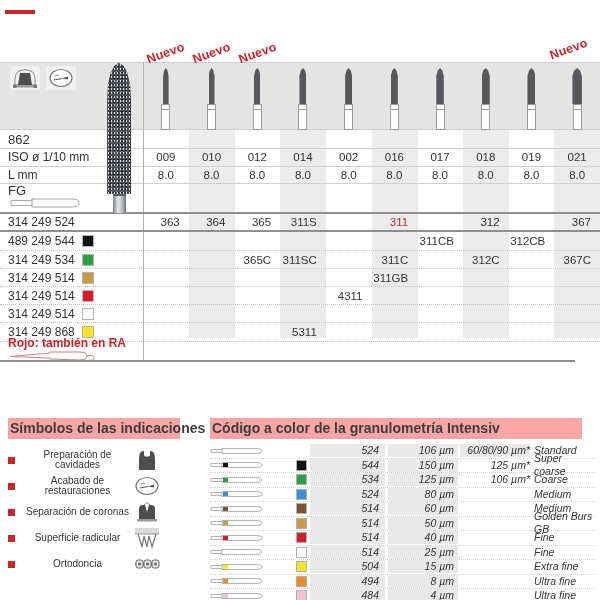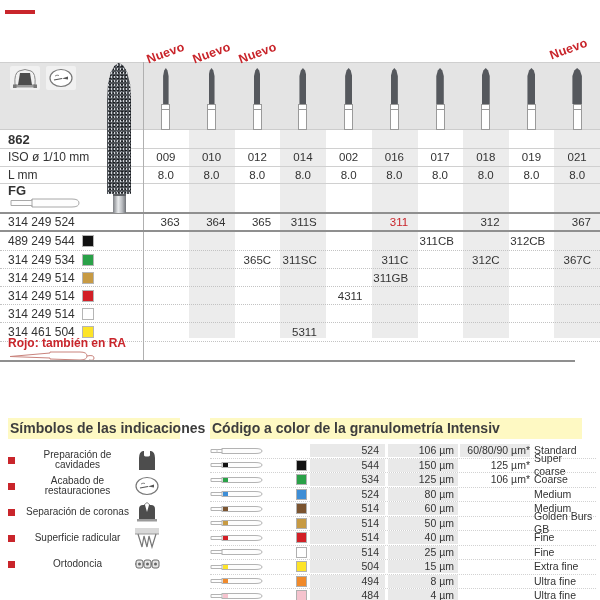--- a/index.html
+++ b/index.html
@@ -28,21 +28,21 @@
 
   .photo{position:absolute;left:107px;top:63px;width:24px;height:150px;z-index:3;display:flex;flex-direction:column;align-items:center;}
   .grit-body{width:24px;height:133px;clip-path:polygon(50% 0%,68% 2%,84% 7%,96% 16%,100% 28%,100% 100%,0% 100%,0% 28%,4% 16%,16% 7%,32% 2%);
     background:radial-gradient(rgba(235,238,242,.85) .7px,transparent 1px) 0 0/3px 4px,
                radial-gradient(rgba(18,20,24,.9) .8px,transparent 1.1px) 1px 2px/4px 3px,
                radial-gradient(rgba(155,162,172,.8) .7px,transparent 1px) 2px 1px/5px 5px,#4c5055;}
   .metal-shank{width:13px;height:17px;border-top:2px solid #5d6064;background:linear-gradient(90deg,#7d8085,#e8eaec 40%,#b9bcc0 70%,#6f7277);}
 
   .trow{position:absolute;left:0;width:600px;z-index:1;}
   .tlabel{position:absolute;left:8px;top:50%;transform:translateY(-50%);font-size:12px;color:#333;white-space:nowrap;}
-  .bold{font-weight:bold;font-size:13px;}
+  .bold{font-weight:normal;font-size:13px;}
   .cells{position:absolute;left:143px;top:0;bottom:0;width:457px;display:grid;grid-template-columns:repeat(10,1fr);}
   .cells .cell{display:flex;align-items:center;justify-content:flex-end;padding-right:9px;font-size:11.5px;color:#333;}
   .cells.center .cell{justify-content:center;padding-right:0;}
   .cells .cell.red{color:#c9252b;}
   .row-862{top:130px;height:18px;border-bottom:1px solid #d0d0d0;}
   .row-iso{top:148px;height:18px;border-bottom:1px solid #d0d0d0;}
   .row-l{top:166px;height:17px;border-bottom:1px solid #d0d0d0;}
   .row-fg{top:183px;height:29px;}
   .fg-shank{position:absolute;left:10px;top:13px;}
   .rule{position:absolute;left:0;width:600px;height:2px;background:#8f8f8f;z-index:2;}
@@ -50,33 +50,33 @@
   .crow{height:18px;text-decoration:underline;}
   .c0{top:213px}.c1{top:232px}.c2{top:250px}.c3{top:268px}.c4{top:286px}.c5{top:304px}.c6{top:322px}
   .c2,.c3,.c4,.c5,.c6{border-top:1px dotted #c3c3c3;}
   .c6{border-bottom:1px dotted #c3c3c3;}
   .sq{position:absolute;left:82px;top:3px;width:12px;height:12px;border:1px solid #b5b5b5;box-sizing:border-box;}
   .ra-note{position:absolute;left:8px;top:336px;color:#c9252b;font-weight:bold;font-size:12px;z-index:1;}
   .ra-shank{position:absolute;left:8px;top:347px;z-index:1;}
 
   
   .sym{position:absolute;left:8px;top:418px;width:180px;}
-  .panel-title{display:block;background:#fef9c3;color:#3d3d3d;font-weight:bold;font-size:14px;padding:2px 12px 3px 2px;white-space:nowrap;}
+  .panel-title{display:block;background:#fca5a5;color:#3d3d3d;font-weight:bold;font-size:14px;padding:2px 12px 3px 2px;white-space:nowrap;}
   .sym .panel-title{width:172px;box-sizing:border-box;}
   .sitems{margin-top:8px;}
   .sitem{height:26px;display:flex;align-items:center;width:152px;}
   .bullet{width:7px;height:7px;background:#c9252b;margin-right:6px;flex:none;}
   .slabel{font-size:10px;color:#333;flex:1;line-height:1.05;text-align:center;}
   .sicon{width:26px;height:24px;flex:none;display:flex;align-items:center;justify-content:center;}
 
   
   .grit{position:absolute;left:210px;top:418px;width:386px;}
   .grit .panel-title{width:372px;box-sizing:border-box;}
   .grows{margin-top:5px;}
-  .grow{height:14.5px;display:flex;align-items:center;border-bottom:1px dotted #d2d2d2;font-size:10.5px;box-sizing:border-box;}
+  .grow{height:14.5px;display:flex;align-items:center;border-bottom:1px dotted #d2d2d2;font-size:10.5px;box-sizing:border-box;font-style:italic;}
   .gshank{width:58px;flex:none;position:relative;height:10px;}
   .gband{position:absolute;left:13px;top:3px;width:5px;height:4px;}
   .gsq{width:11px;height:11px;flex:none;margin-left:28px;border:1px solid #b0b0b0;box-sizing:border-box;}
   .gsq.none{border:none;background:none!important;}
   .gcode{width:75px;margin-left:3px;background:#e9e9e9;text-align:right;padding-right:6px;box-sizing:border-box;flex:none;line-height:13px;}
   .ggrain{width:70px;margin-left:3px;background:#e9e9e9;text-align:right;padding-right:4px;box-sizing:border-box;flex:none;line-height:13px;}
   .gextra{width:70px;margin-left:2px;text-align:right;flex:none;line-height:13px;}
   .gextra.shaded{background:#e9e9e9;}
   .gname{margin-left:4px;flex:1;text-align:left;line-height:13px;}
 </style>
@@ -291,21 +291,21 @@
         <div class="cell"></div>
         <div class="cell"></div>
         <div class="cell"></div>
       </div>
   </div>
   <div class="trow crow c5">
     <span class="tlabel">314 249 514</span>
     <span class="sq" style="background: rgb(255, 255, 255);"></span>
   </div>
   <div class="trow crow c6">
-    <span class="tlabel">314 461 504</span>
+    <span class="tlabel">314 249 868</span>
     <span class="sq" style="background: rgb(253, 228, 40);"></span>
     <div class="cells">
         <div class="cell"></div>
         <div class="cell"></div>
         <div class="cell"></div>
         <div class="cell">5311</div>
         <div class="cell"></div>
         <div class="cell"></div>
         <div class="cell"></div>
         <div class="cell"></div>

